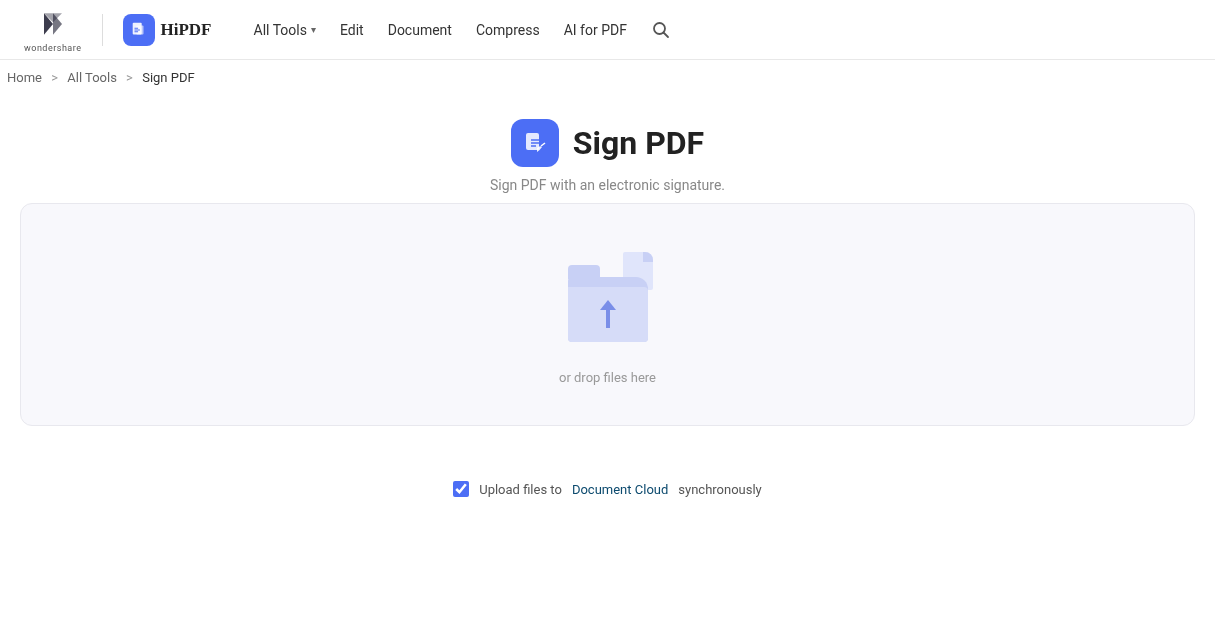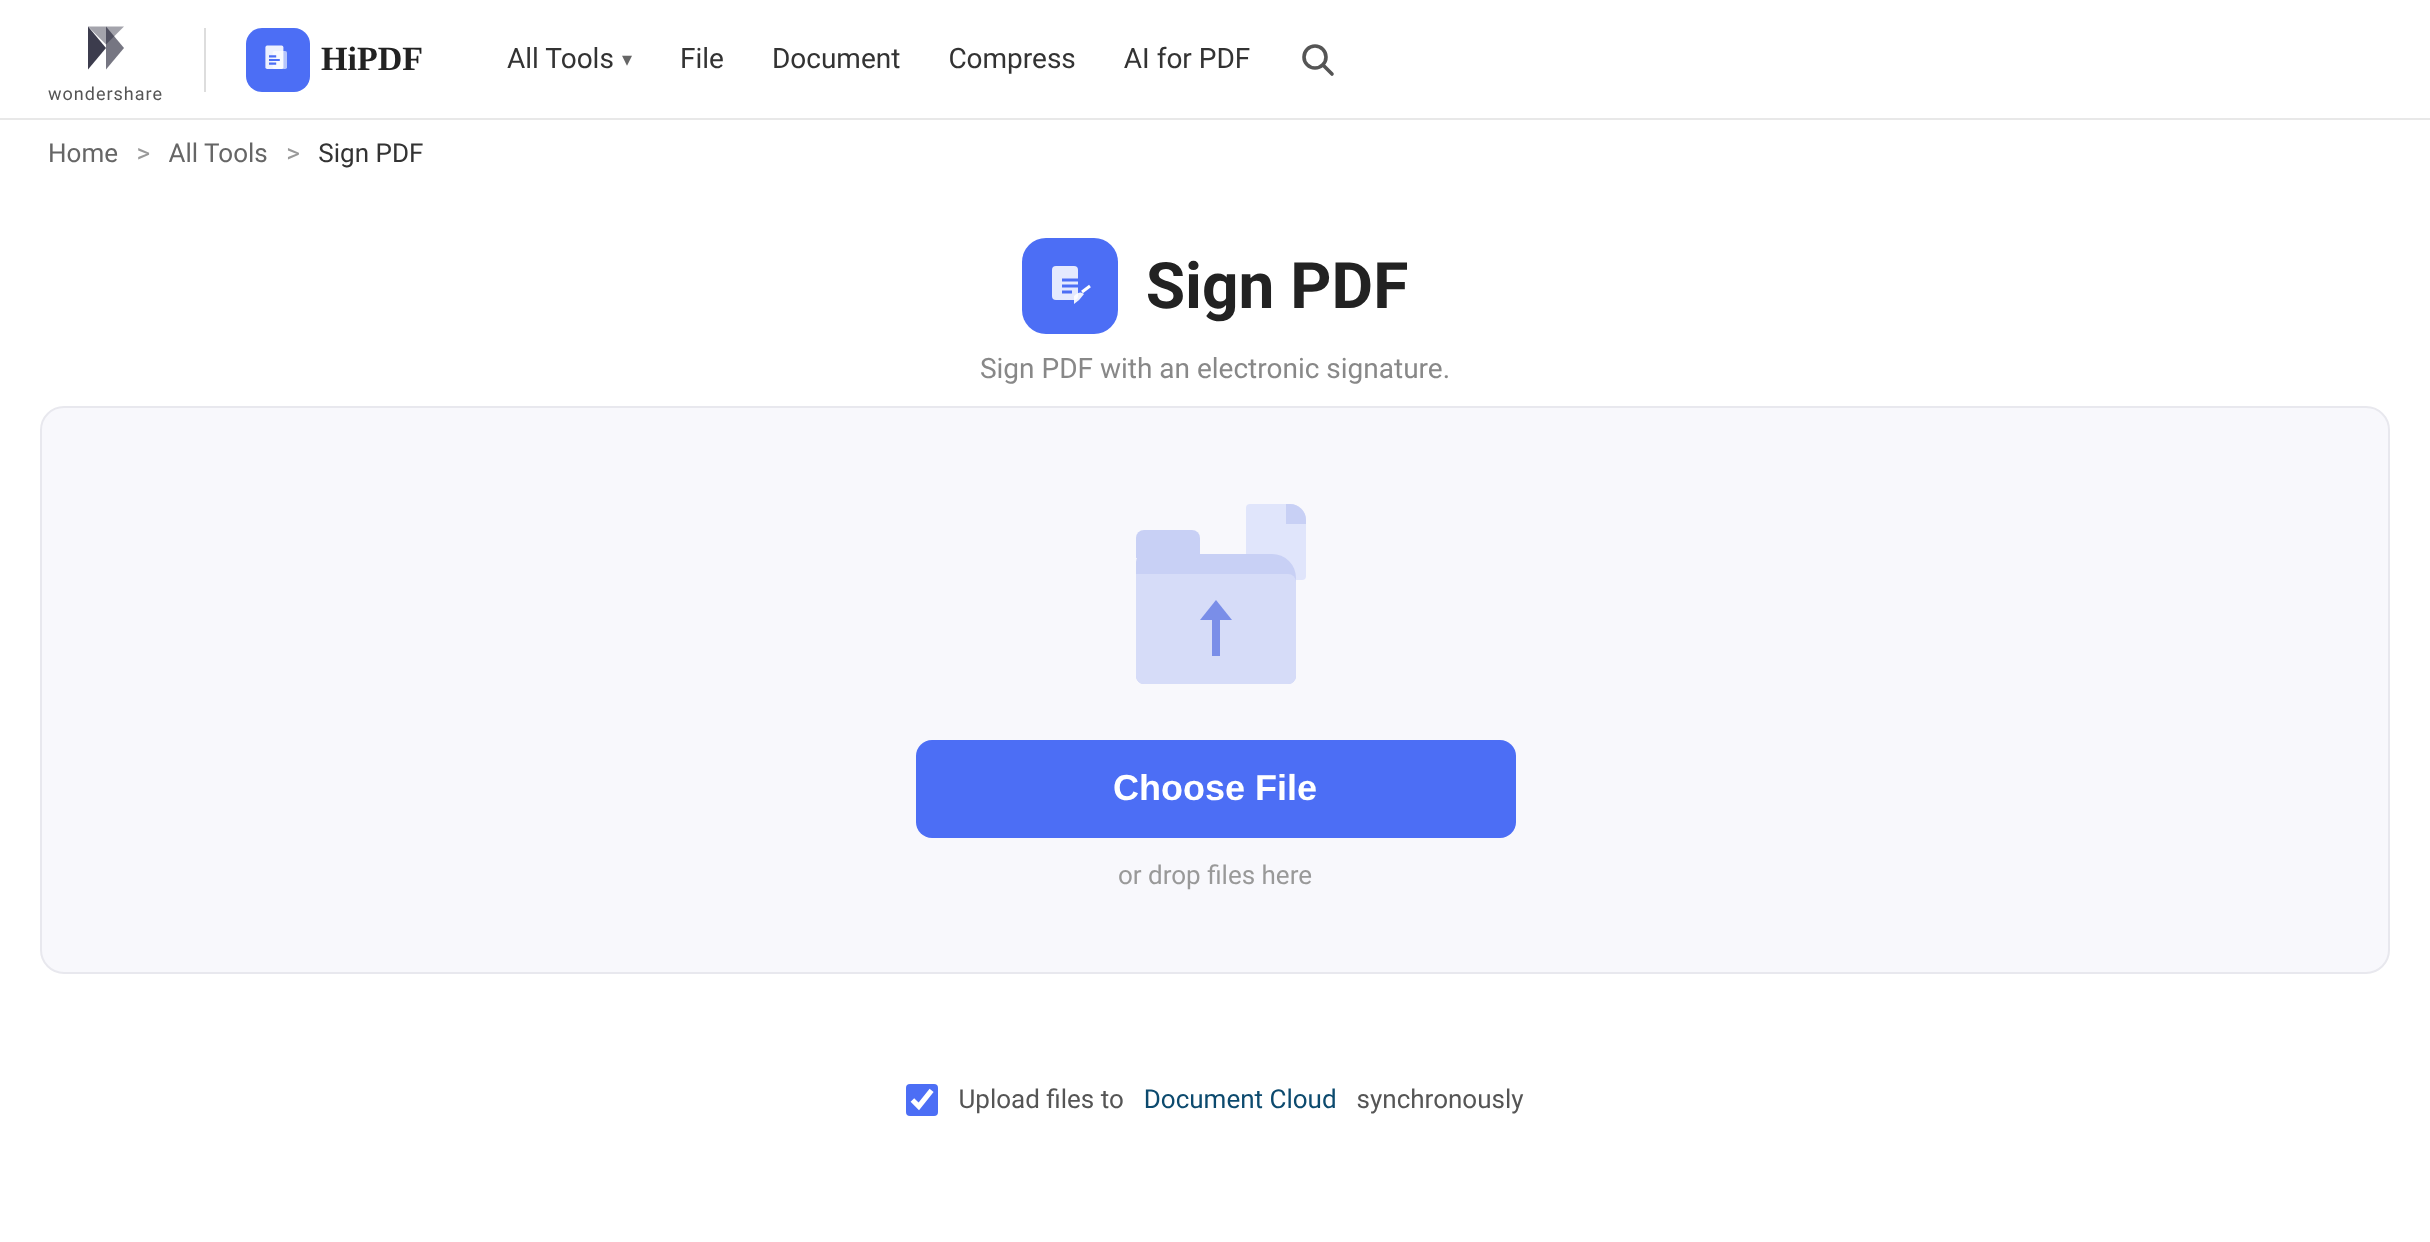--- a/index.html
+++ b/index.html
@@ -117,21 +117,21 @@
       align-items: center;
       justify-content: center;
       color: white;
       font-size: 15px;
       font-weight: 600;
       cursor: pointer;
     }
 
     
     .breadcrumb {
-      padding: 10px 24px;
+      padding: 10px 7px;
       font-size: 13px;
       color: #666;
     }
     .breadcrumb a { color: #666; text-decoration: none; cursor: pointer; }
     .breadcrumb .sep { margin: 0 6px; color: #999; }
     .breadcrumb .current { color: #333; }
 
     
     .main-content {
       display: flex;
@@ -325,21 +325,21 @@
       <span class="hipdf-text">HiPDF</span>
     </div>
   </div>
 
   <nav class="nav-main">
     <div class="nav-item">
       <span>All Tools</span>
       <span class="chevron">▾</span>
     </div>
     <div class="nav-item">
-      <span>File</span>
+      <span>Edit</span>
     </div>
     <div class="nav-item">
       <span>Document</span>
     </div>
     <div class="nav-item">
       <span>Compress</span>
     </div>
     <div class="nav-item">
       <span>AI for PDF</span>
     </div>
@@ -381,21 +381,20 @@
       <div class="doc-page"></div>
       <div class="folder-back"></div>
       <div class="folder-front">
         <div class="upload-arrow">
           <div class="arrow-head"></div>
           <div class="arrow-body"></div>
         </div>
       </div>
     </div>
 
-    <button class="choose-file-btn">Choose File</button>
     <span class="drop-text">or drop files here</span>
   </div>
 
   <div class="checkbox-area">
     <input type="checkbox" checked="" style="">
     <span>Upload files to</span>
     <a class="doc-cloud-link">Document Cloud</a>
     <span>synchronously</span>
   </div>
 </div>

